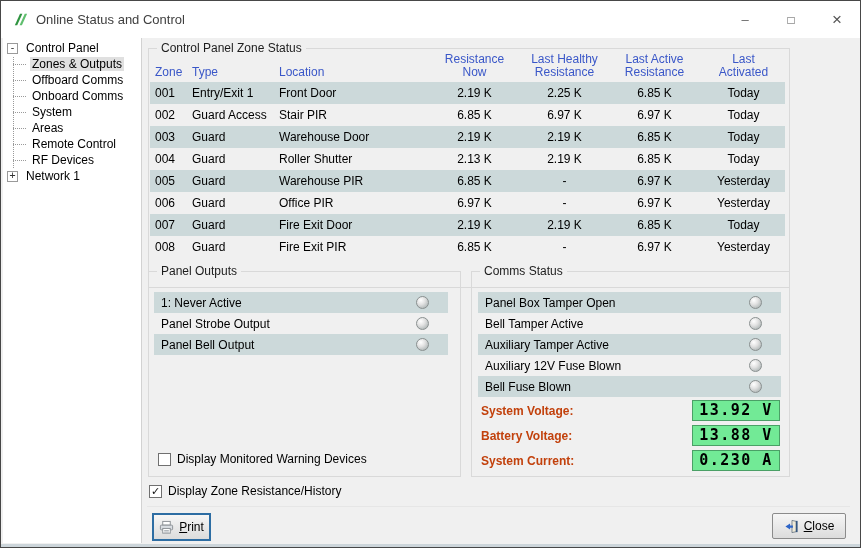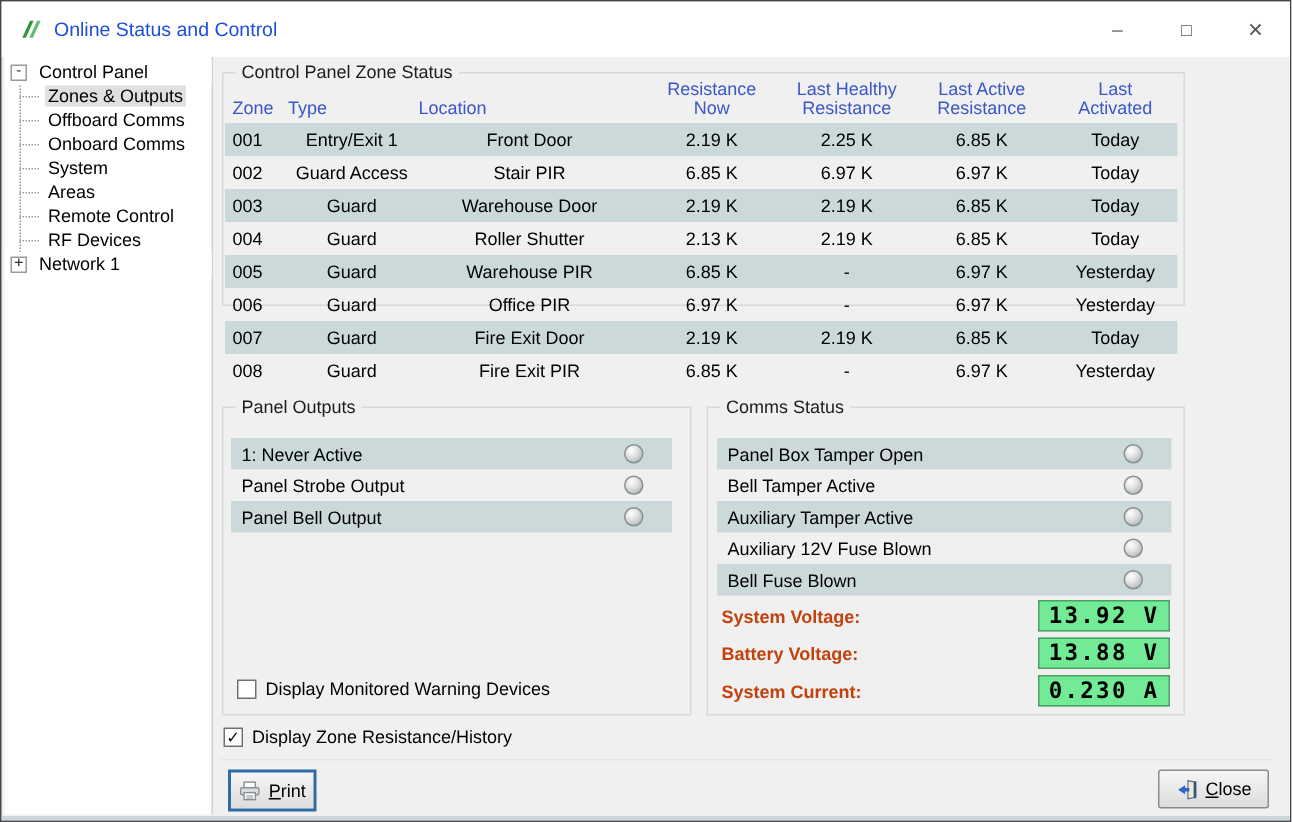--- a/index.html
+++ b/index.html
@@ -4,21 +4,21 @@
 <style>
   * { box-sizing: border-box; margin: 0; padding: 0; }
   html,body { background:#dfe3e6; font-family:"Liberation Sans", sans-serif; }
   .window {
     position:relative; width:861px; height:548px;
     background:#f0f0f0; border:1px solid #474747; overflow:hidden;
   }
   
   .titlebar { position:absolute; top:0; left:0; right:0; height:37px; background:#ffffff; }
   .title-icon { position:absolute; left:11px; top:10px; width:17px; height:17px; }
-  .title-text { position:absolute; left:35px; top:11px; font-size:13px; color:#1d4ed8; white-space:nowrap; }
+  .title-text { position:absolute; left:35px; top:11px; font-size:13px; color:#404040; white-space:nowrap; }
   .win-btns { position:absolute; right:0; top:0; height:37px; display:flex; }
   .win-btn { width:46px; height:37px; display:flex; align-items:center; justify-content:center; color:#666; }
   .win-btn span { font-size:13px; line-height:1; }
   .win-btn .x { font-size:17px; color:#555; }
   .win-btn .mx { font-size:12px; color:#555; }
   
   .tree {
     position:absolute; left:2px; top:37px; width:139px; bottom:4px;
     background:#ffffff; border-right:1px solid #d2d2d2;
     font-size:12px; color:#000; padding-top:2px;
@@ -30,36 +30,36 @@
     display:flex; align-items:center; justify-content:center;
     font-family:"DejaVu Sans Mono", monospace; font-size:10px; line-height:1; color:#333; margin-right:6px;
   }
   .tree-item { height:16px; display:flex; align-items:center; padding-left:10px; position:relative; background:transparent; }
   .stub { width:13px; flex:none; border-top:1px dotted #9a9a9a; margin-right:4px; height:0; }
   .tree-label { white-space:nowrap; padding:0 2px; }
   .tree-label.selected { background:#e0e0e0; }
   
   .group { position:absolute; border:1px solid #d9d9d9; }
   .group-title { position:absolute; top:-8px; left:8px; background:#f0f0f0; padding:0 4px; font-size:12px; color:#1c1c1c; white-space:nowrap; }
-  .g-zone    { left:147px; top:47px;  width:642px; height:156px; }
+  .g-zone    { left:147px; top:47px;  width:642px; height:240px; }
   .g-outputs { left:147px; top:270px; width:313px; height:206px; }
   .g-status  { left:470px; top:270px; width:319px; height:206px; }
   
   .thead, .trow { display:grid; grid-template-columns:40px 87px 150px 95px 85px 95px 83px; }
   .thead { position:absolute; top:0; left:1px; width:635px; height:33px; align-items:end; }
   .th { color:var(--blue,#3a57c8); font-size:12px; padding-bottom:3px; text-align:center; }
   .th div { line-height:13px; white-space:nowrap; }
   .th.c0 { text-align:left; padding-left:5px; }
   .th.c1, .th.c2 { text-align:left; padding-left:2px; }
   #zone-rows { position:absolute; top:33px; left:1px; width:635px; }
   .trow { height:22px; }
   .trow.hl { background:var(--hl,#ccd9da); }
   .td { font-size:12px; line-height:22px; white-space:nowrap; overflow:hidden; }
   .td.c0 { padding-left:5px; }
-  .td.c1, .td.c2 { padding-left:2px;text-align:center; }
+  .td.c1, .td.c2 { padding-left:2px; }
   .td.c3, .td.c4, .td.c5, .td.c6 { text-align:center; }
   
   #output-rows { position:absolute; top:20px; left:5px; right:12px; }
   #status-rows { position:absolute; top:20px; left:6px; right:8px; }
   .ind-row { height:21px; display:flex; align-items:center; justify-content:space-between; padding:0 19px 0 7px; font-size:12px; }
   .ind-row.hl { background:var(--hl,#ccd9da); }
   .ind-label { white-space:nowrap; }
   .led {
     width:13px; height:13px; flex:none; border-radius:50%;
     border:1px solid #8a9090;

